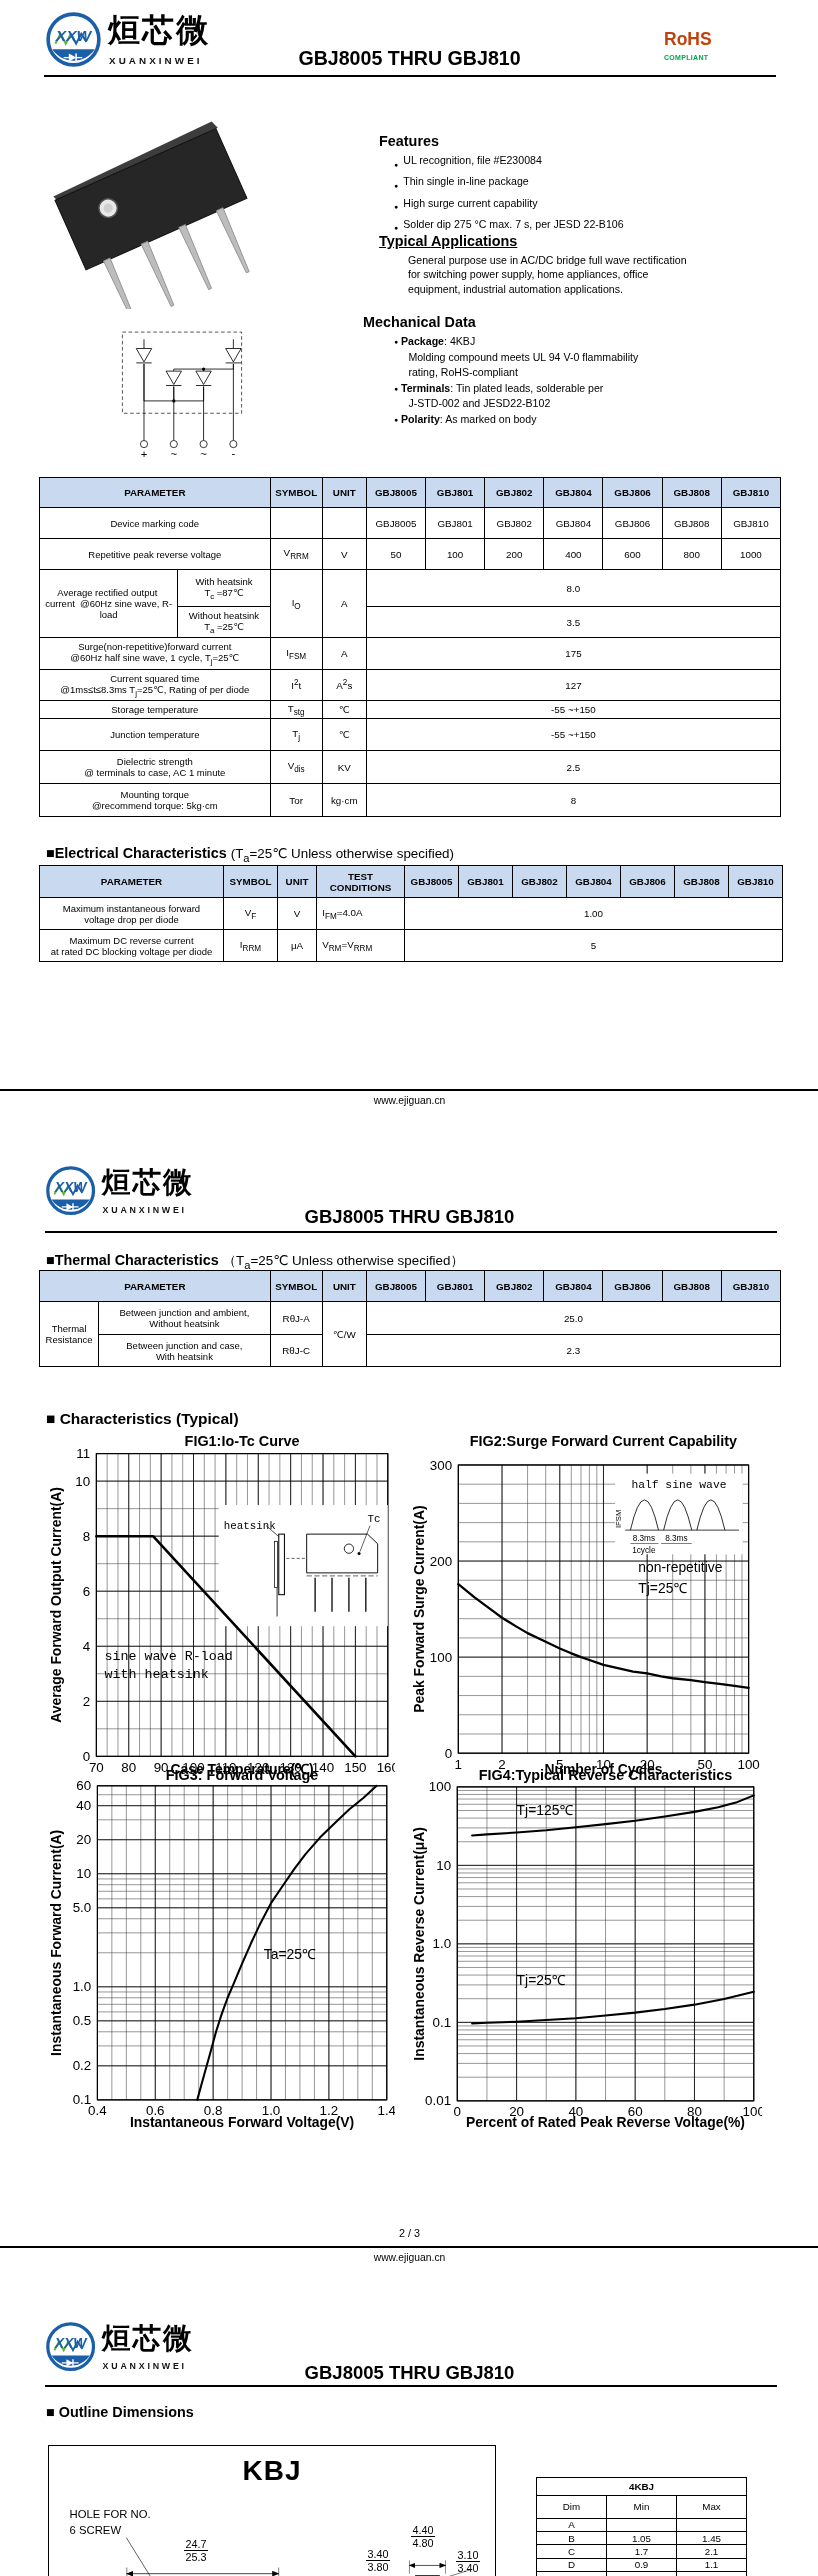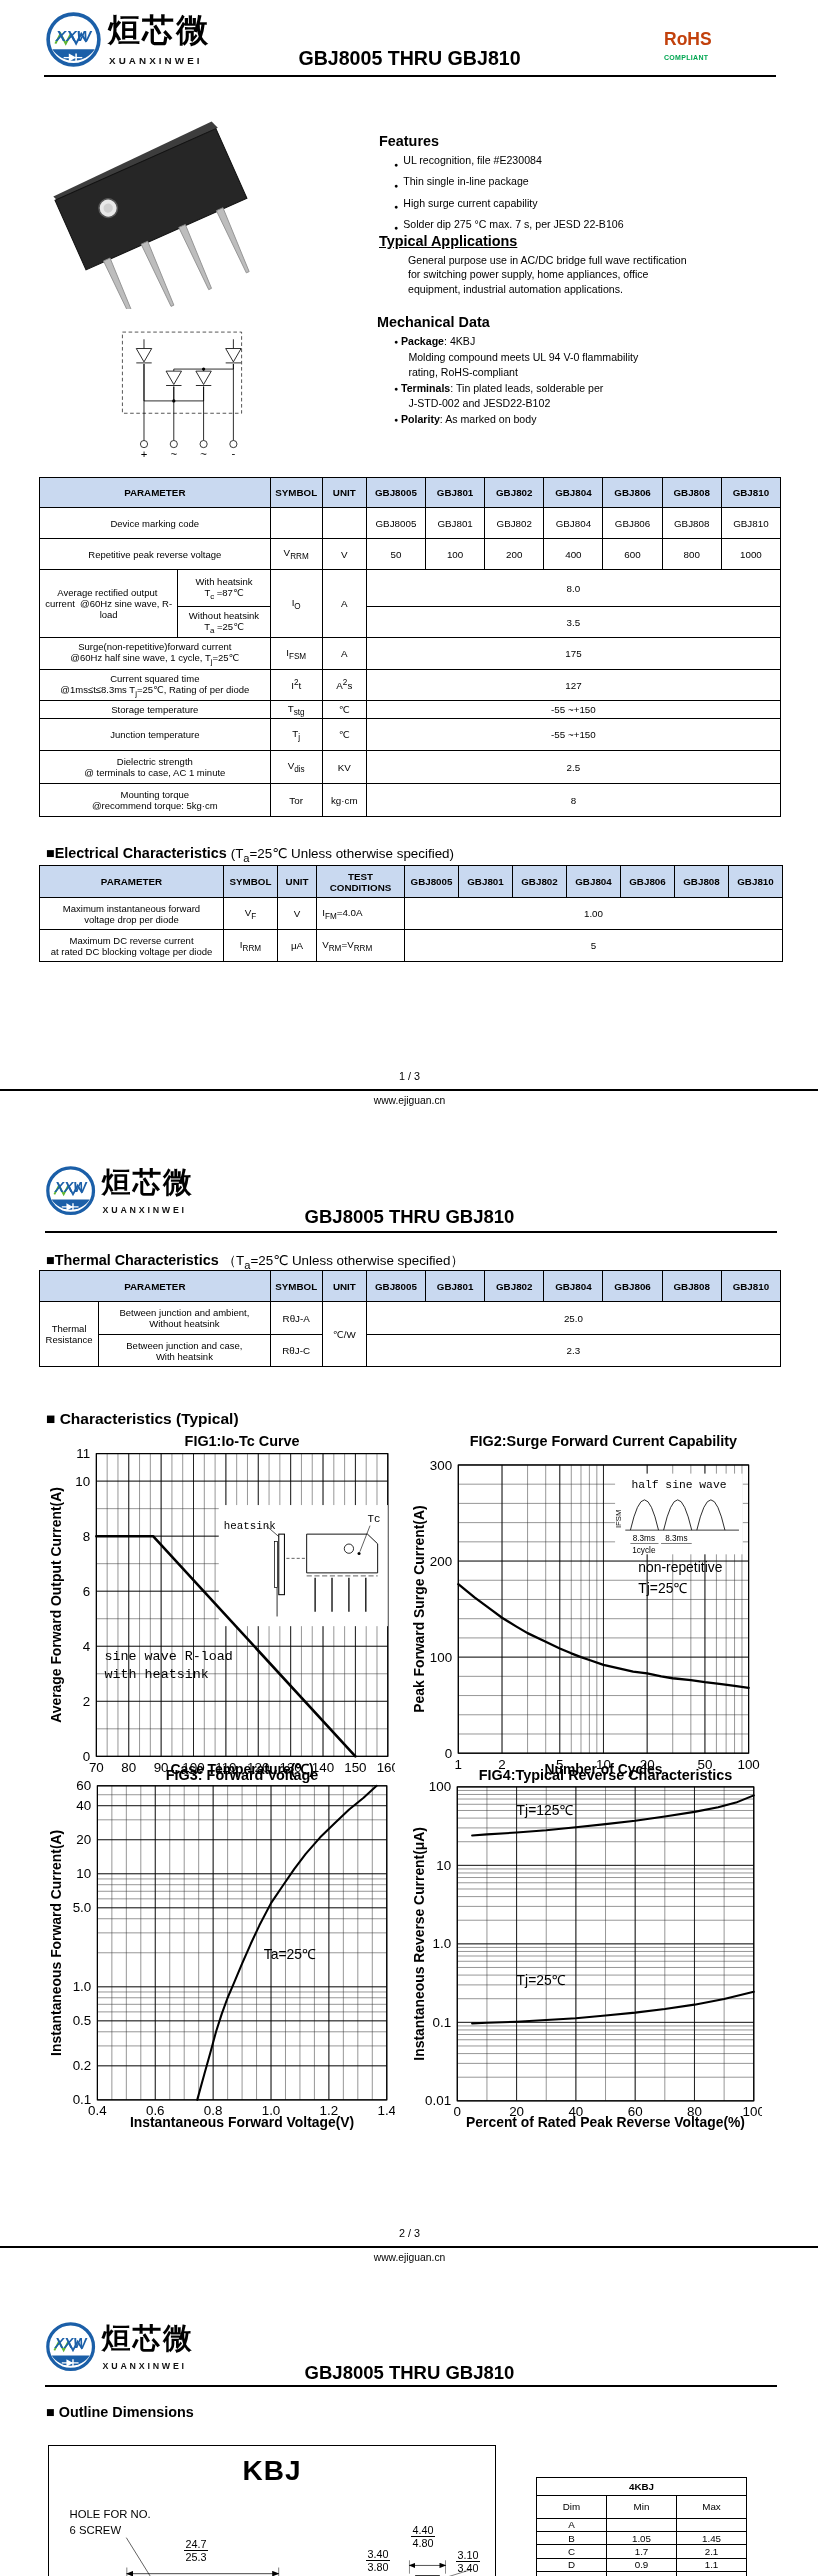--- a/index.html
+++ b/index.html
@@ -107,21 +107,21 @@
       </div>
   </div>
 
   <div class="abs h-side" style="left:379px;top:233px;text-decoration:underline;">Typical Applications</div>
   <div class="abs" style="left:408px;top:253px;width:361px;">
     <div class="app-line">General purpose use in AC/DC bridge full wave rectification</div>
     <div class="app-line">for switching power supply, home appliances, office</div>
     <div class="app-line">equipment, industrial automation applications.</div>
   </div>
 
-  <div class="abs h-side" style="left:377px;top:314px;text-align:center;">Mechanical Data</div>
+  <div class="abs h-side" style="left:363px;top:314px;text-align:center;">Mechanical Data</div>
   <div class="abs" style="left:394px;top:334px;width:381px;">
     <div class="mech-line"><span style="font-size:6.7px;vertical-align:1px;">●</span> <b>Package</b><span>: 4KBJ</span></div>
     <div class="mech-line" style="padding-left:14.4px;">Molding compound meets UL 94 V-0 flammability</div>
     <div class="mech-line" style="padding-left:14.4px;">rating,  RoHS-compliant</div>
     <div class="mech-line"><span style="font-size:6.7px;vertical-align:1px;">●</span> <b>Terminals</b><span>: Tin plated leads, solderable  per</span></div>
     <div class="mech-line" style="padding-left:14.4px;">J-STD-002 and JESD22-B102</div>
     <div class="mech-line"><span style="font-size:6.7px;vertical-align:1px;">●</span> <b>Polarity</b><span>: As marked on body</span></div>
   </div>
 
   <svg class="abs" style="left:117px;top:329px;" width="129" height="131" viewBox="0 0 250 255">
@@ -307,21 +307,20 @@
           <td class="pL">Maximum DC reverse current<br>at rated DC blocking voltage per diode</td>
           <td>I<sub>RRM</sub></td>
           <td>μA</td>
           <td style="text-align:left;padding-left:5.2px;">V<sub>RM</sub>=V<sub>RRM</sub></td>
           <td colspan="7">5</td>
         </tr>
       </tbody>
     </table>
   </div>
 
-  <div class="pgno" style="top:1070px;">1 / 3</div>
   <div class="rule" style="left:0;top:1089px;width:819px;height:1.5px;"></div>
   <div class="site" style="top:1095px;">www.ejiguan.cn</div>
 
   <div class="abs" style="left:45px;top:1165px;width:175px;height:54px;transform:scale(0.9);transform-origin:0 0;">
     <svg width="57" height="58" viewBox="0 0 110 112">
       <circle cx="55" cy="55" r="49" fill="#fff" stroke="#1b5fa8" stroke-width="7"></circle>
       <path d="M14,74 A49,49 0 0 0 96,74 Z" fill="#1b5fa8"></path>
       <polyline points="20,63 30,44 40,63 50,44" fill="none" stroke="#5cb531" stroke-width="4"></polyline>
       <polyline points="50,44 60,63 70,44 80,60" fill="none" stroke="#1b5fa8" stroke-width="4"></polyline>
       <text x="55" y="58" text-anchor="middle" font-size="30" font-weight="bold" font-style="italic" fill="#1b5fa8" font-family="Liberation Sans,sans-serif">XXW</text>

